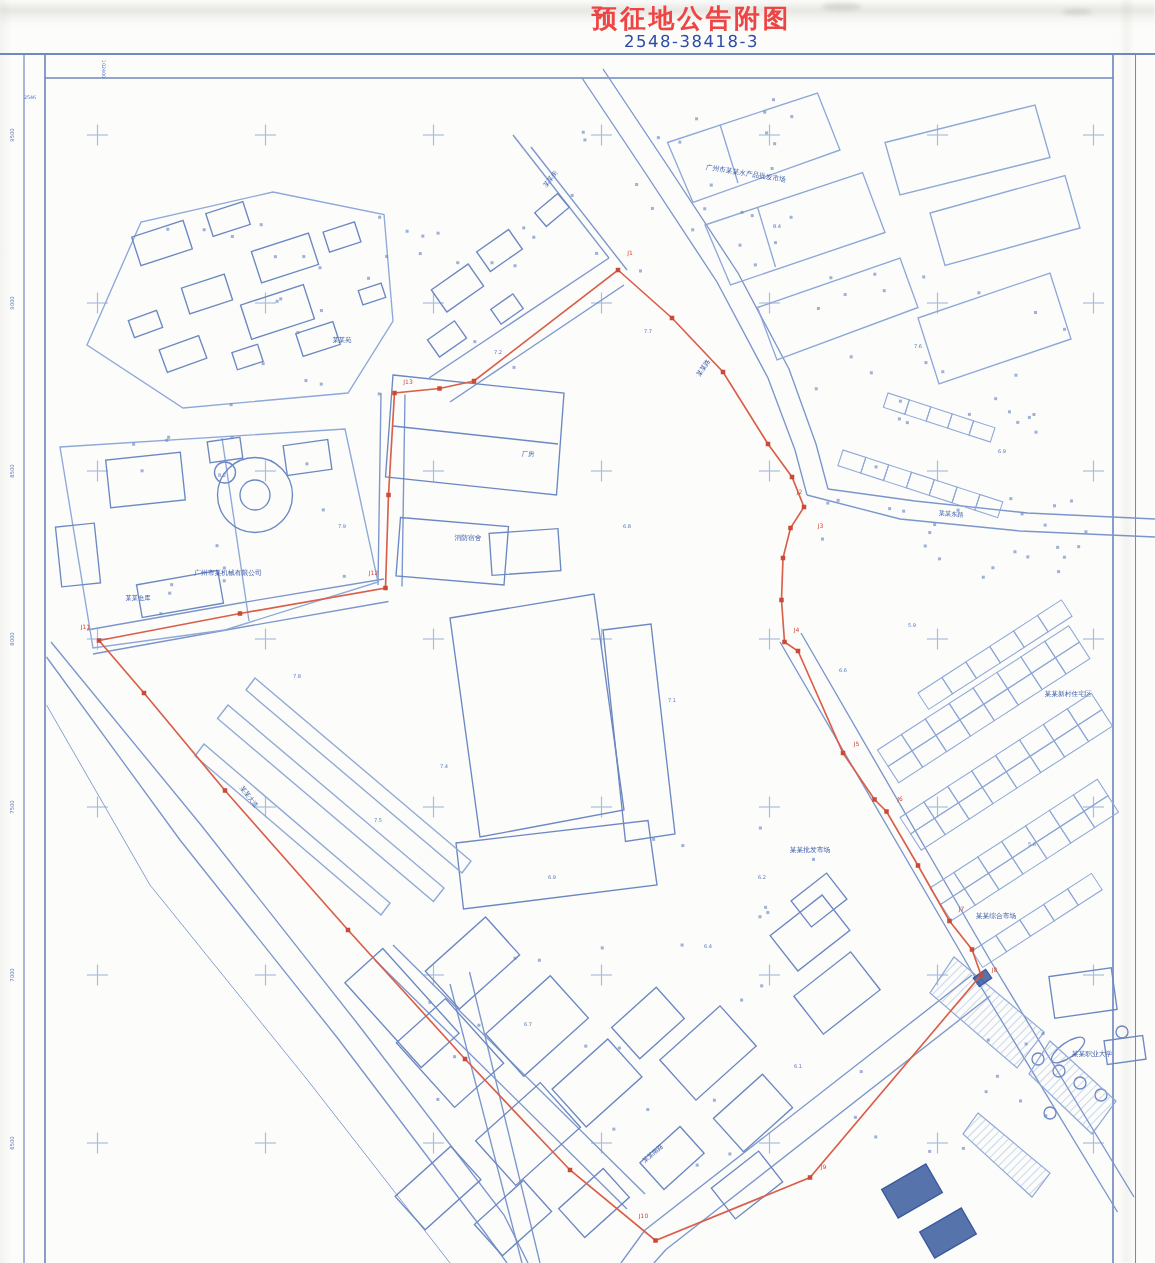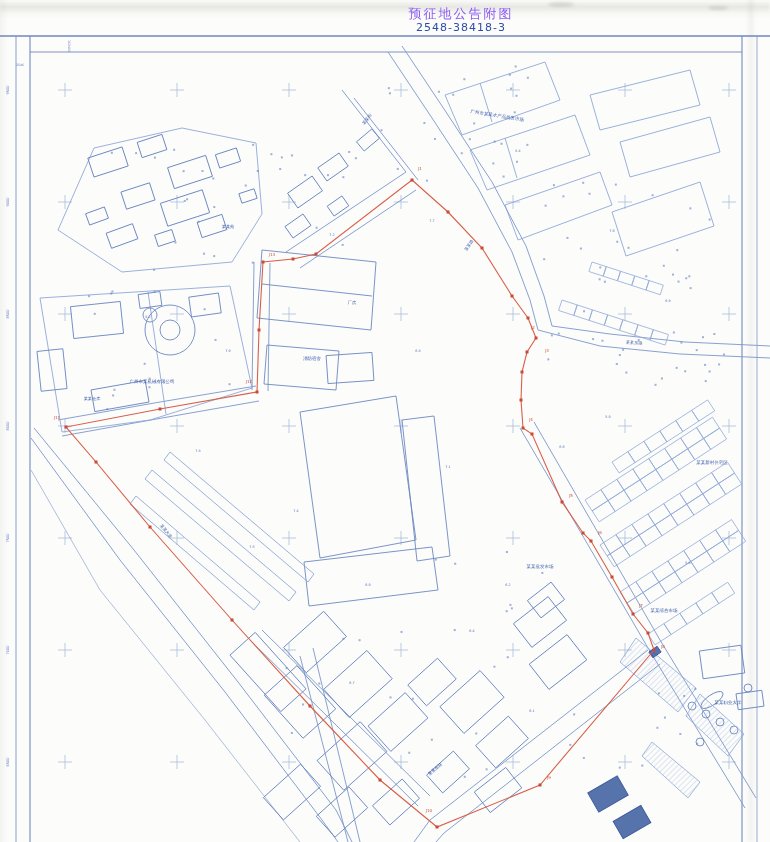--- a/index.html
+++ b/index.html
@@ -1,21 +1,21 @@
 <!DOCTYPE html>
 <html><head>
 <meta charset="utf-8">
 <style>
   html,body{margin:0;padding:0;}
   body{width:770px;height:842px;overflow:hidden;background:#f4f4f1;
        font-family:"DejaVu Sans","Liberation Sans",sans-serif;}
   .sheet{position:relative;width:770px;height:842px;background:#fcfcfa;overflow:hidden;}
   .header{position:absolute;left:461px;top:6px;transform:translateX(-50%);
           text-align:center;z-index:5;}
-  .map-title{color:#8b5cf6;font-size:13px;font-weight:normal;letter-spacing:2px;line-height:15px;}
+  .map-title{color:#ef4444;font-size:17px;font-weight:bold;letter-spacing:2px;line-height:15px;}
   .map-number{color:#2d4da6;font-size:11px;letter-spacing:1px;line-height:13px;}
   svg{position:absolute;left:0;top:0;}
   .crease{position:absolute;pointer-events:none;z-index:4;}
   .crease-h1{left:0;top:482;width:770px;height:18px;
      background:linear-gradient(180deg,rgba(0,0,0,0) 0%,rgba(110,108,100,.10) 40%,rgba(110,108,100,.05) 60%,rgba(0,0,0,0) 100%);
      filter:blur(1px);}
   .crease-h2{left:0;top:786;width:770px;height:14px;opacity:.7;
      background:linear-gradient(180deg,rgba(0,0,0,0) 0%,rgba(120,118,110,.09) 45%,rgba(0,0,0,0) 100%);
      filter:blur(1px);}
   .crease-v1{left:746px;top:0;width:10px;height:842px;

